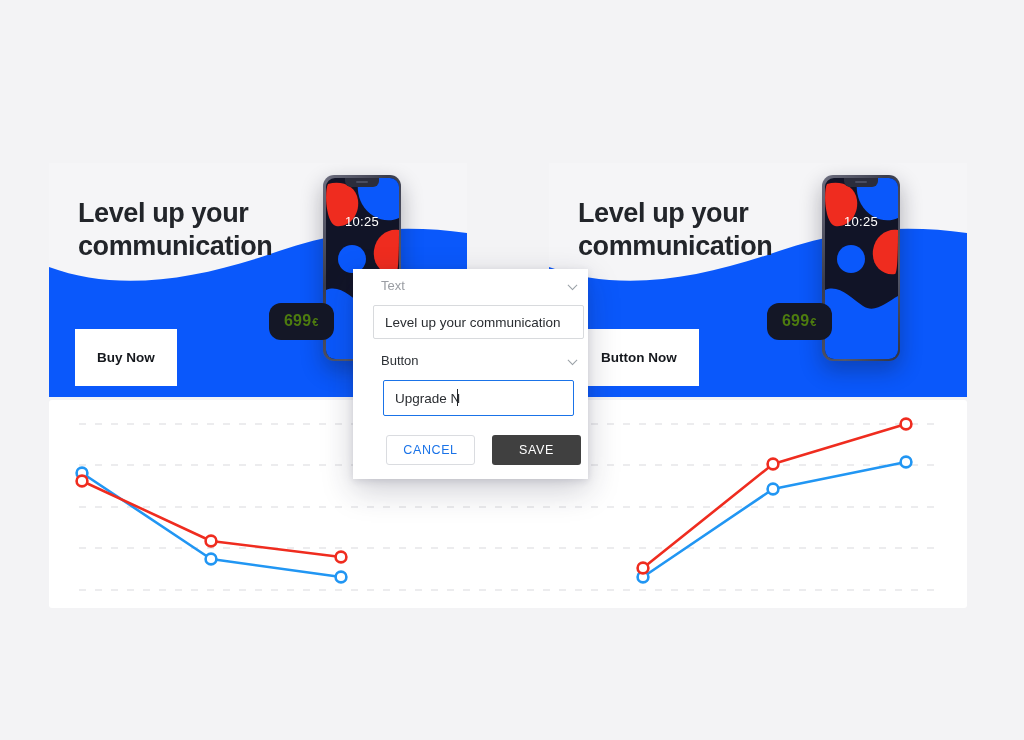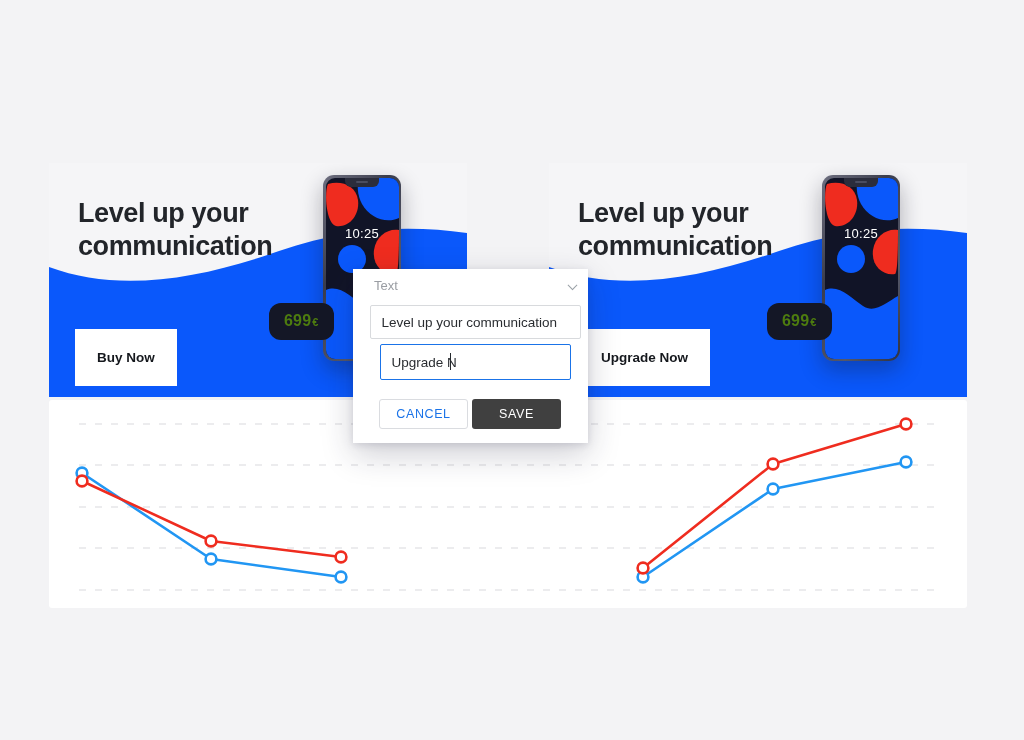--- a/index.html
+++ b/index.html
@@ -76,21 +76,21 @@
     border-radius: 0 0 6px 6px;
     z-index: 5;
   }
   .notch::after {
     content: ""; position: absolute;
     left: 50%; transform: translateX(-50%);
     top: 3px; width: 12px; height: 2px;
     background: #4a4d60; border-radius: 2px;
   }
   .phone-time {
-    position: absolute; left: 0; right: 0; top: 48px;
+    position: absolute; left: 0; right: 0; top: 36px;
     text-align: center;
     color: #fff; font-size: 13px; z-index: 6;
     letter-spacing: .3px;
   }
 
   
   .price-badge {
     position: absolute;
     background: #141726;
     color: #4d7c0f;
@@ -116,21 +116,21 @@
   }
   .chart-svg { position: absolute; left: 0; top: 0; }
 
   
   .dialog {
     position: absolute;
     left: 353px; top: 269px;
     width: 235px;
     background: #ffffff;
     box-shadow: 0 11px 30px rgba(30,34,60,.22), 0 2px 7px rgba(30,34,60,.13);
-    padding: 0 0 14px 9px;
+    padding: 0 0 14px 16px;
     z-index: 30;
   }
   .dlg-select {
     position: relative;
     height: 33px;
     display: flex; align-items: center;
     padding: 0 12px;
     font-size: 13px;
     cursor: pointer;
   }
@@ -156,21 +156,21 @@
     border: 1px solid #d8dadd;
     border-radius: 2px;
     outline: none;
   }
   .dlg-input.focused {
     border: 1.6px solid #1a73e8;
     width: 191px;
     height: 36px;
   }
   .dlg-actions {
-    display: flex; gap: 4px;
+    display: flex; gap: 17px;
     justify-content: flex-start;
     padding: 14px 0 0 17px;
   }
   .btn-cancel {
     width: 89px; height: 30px;
     background: #fff;
     border: 1px solid #dadce0;
     border-radius: 3px;
     color: #1a73e8;
     font-size: 12.5px;
@@ -246,21 +246,21 @@
           <path d="M0,112 C14,106 26,120 38,128 C50,136 62,124 73,118 L73,181 L0,181 Z" fill="#0a58fb"></path>
         </svg>
         <div class="phone-time">10:25</div>
       </div>
     </div>
 
     <div class="price-badge">
       <span>699</span><span class="cur">€</span>
     </div>
 
-    <button class="hero-cta">Upgrade Now</button>
+    <button class="hero-cta">Button Now</button>
   </div>
 
   <div class="chart-panel">
     <svg class="chart-svg" id="chart-svg" width="918" height="208">
         <line x1="30" x2="888" y1="24" y2="24" stroke="#d9dadd" stroke-width="1.2" stroke-dasharray="7 9"></line>
         <line x1="30" x2="888" y1="65" y2="65" stroke="#d9dadd" stroke-width="1.2" stroke-dasharray="7 9"></line>
         <line x1="30" x2="888" y1="107" y2="107" stroke="#d9dadd" stroke-width="1.2" stroke-dasharray="7 9"></line>
         <line x1="30" x2="888" y1="148" y2="148" stroke="#d9dadd" stroke-width="1.2" stroke-dasharray="7 9"></line>
         <line x1="30" x2="888" y1="190" y2="190" stroke="#d9dadd" stroke-width="1.2" stroke-dasharray="7 9"></line>
         <polyline points="33,73 162,159 292,177" fill="none" stroke="#2196f3" stroke-width="2.6" stroke-linecap="round" stroke-linejoin="round"></polyline>
@@ -284,20 +284,24 @@
 
   <div class="dialog">
 
     <div class="dlg-select muted">
       <span>Text</span>
       <span class="chev"></span>
     </div>
 
     <input class="dlg-input" type="text" value="Level up your communication" style="">
 
+    <div class="dlg-select solid">
+      <span>Button</span>
+      <span class="chev"></span>
+    </div>
 
     <div style="position:relative;">
       <input class="dlg-input focused" type="text" value="Upgrade N" style="">
       <span class="caret" id="text-caret" style="left: 88px; top: 9px;"></span>
     </div>
 
     <div class="dlg-actions">
       <button class="btn-cancel">CANCEL</button>
       <button class="btn-save">SAVE</button>
     </div>

